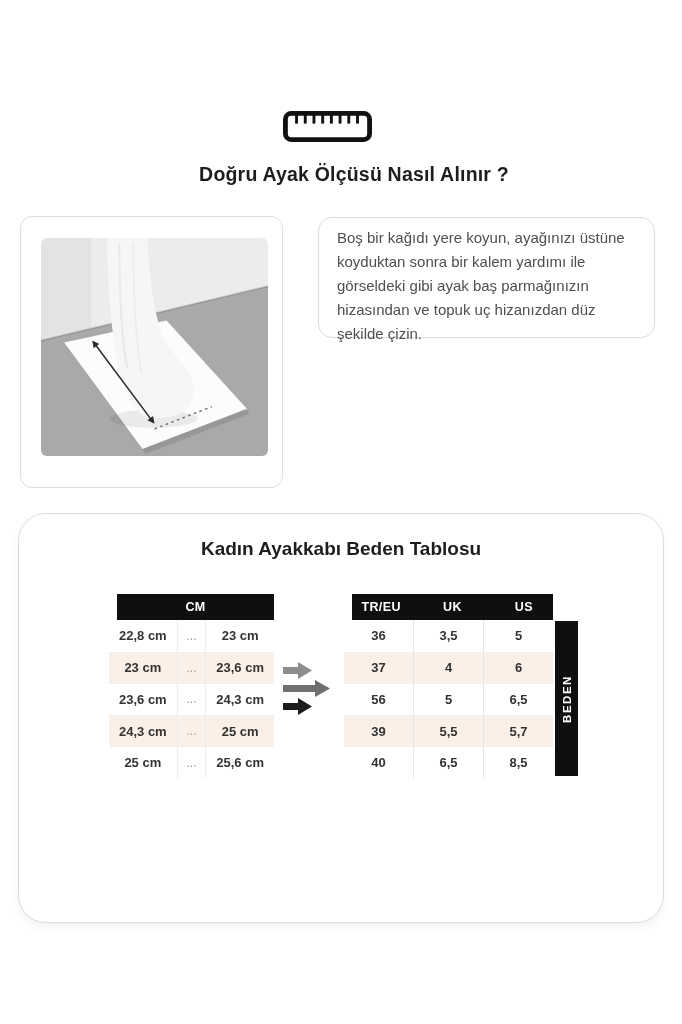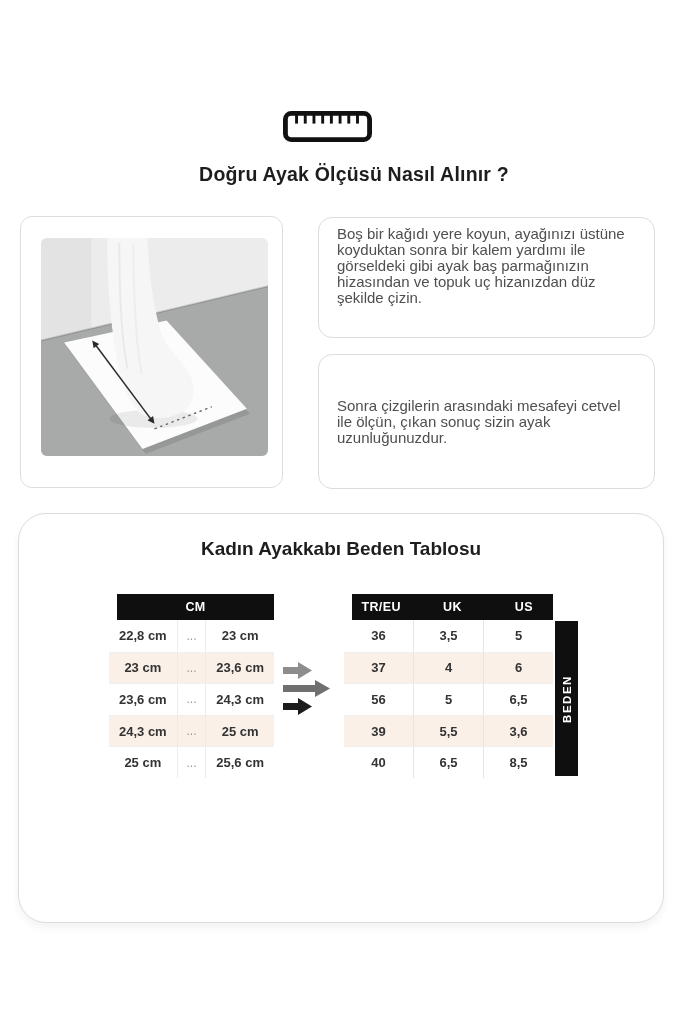--- a/index.html
+++ b/index.html
@@ -20,21 +20,21 @@
   .main-title{position:absolute;left:13px;top:163px;width:682px;text-align:center;
     font-size:19.5px;font-weight:700;color:var(--text-dark);letter-spacing:.2px;}
 
   .photo-card{position:absolute;left:20px;top:216px;width:263px;height:272px;
     border:1px solid #dedede;border-radius:12px;background:#fff;}
   .photo{position:absolute;left:20px;top:21px;width:227px;height:218px;border-radius:6px;overflow:hidden;}
   .photo svg{display:block;width:100%;height:100%;}
 
   .step-box{position:absolute;left:318px;width:337px;border:1px solid var(--border-soft);
     border-radius:14px;background:#fff;color:var(--text-body);
-    font-size:15px;line-height:16px;}
+    font-size:15px;line-height:24px;}
   .step-box.box1{top:217px;height:121px;padding:8px 18px;}
   .step-box.box2{top:354px;height:135px;padding:0 18px;display:flex;align-items:center;}
 
   
   .size-card{position:absolute;left:18px;top:513px;width:646px;height:410px;
     border:1px solid var(--border-soft);border-radius:28px;background:#fff;
     box-shadow:0 5px 9px rgba(0,0,0,.05);}
   .size-title{position:absolute;left:0;top:24px;width:100%;text-align:center;
     font-size:19px;font-weight:700;color:var(--text-dark);}
 
@@ -114,23 +114,20 @@
           <polygon points="51,102 52.4,109.7 58,105.5" fill="#2b2b2b"></polygon>
           <polygon points="113,185 106,181.5 111.6,177.3" fill="#2b2b2b"></polygon>
         </g>
         <line x1="113" y1="190" x2="170" y2="168" stroke="#6a6a6a" stroke-width="1.4" stroke-dasharray="2.5,3.5"></line>
       </svg>
     </div>
   </div>
 
   <div class="step-box box1">
     <p>Boş bir kağıdı yere koyun, ayağınızı üstüne koyduktan sonra bir kalem yardımı ile görseldeki gibi ayak baş parmağınızın hizasından ve topuk uç hizanızdan düz şekilde çizin.</p>
-  </div>
-  <div class="step-box box2">
-    <p>Sonra çizgilerin arasındaki mesafeyi cetvel ile ölçün, çıkan sonuç sizin ayak uzunluğunuzdur.</p>
   </div>
 
   <div class="size-card">
     <div class="size-title">Kadın Ayakkabı Beden Tablosu</div>
 
     <div class="tbl cm-tbl">
       <div class="tbl-header">CM</div>
       <div class="tbl-body">
           <div class="trow">
             <span class="v">22,8 cm</span>
@@ -195,21 +192,21 @@
             <span>6</span>
           </div>
           <div class="trow">
             <span>56</span>
             <span>5</span>
             <span>6,5</span>
           </div>
           <div class="trow alt">
             <span>39</span>
             <span>5,5</span>
-            <span>3,6</span>
+            <span>5,7</span>
           </div>
           <div class="trow">
             <span>40</span>
             <span>6,5</span>
             <span>8,5</span>
           </div>
         </div>
     </div>
 
     <div class="beden-bar">

